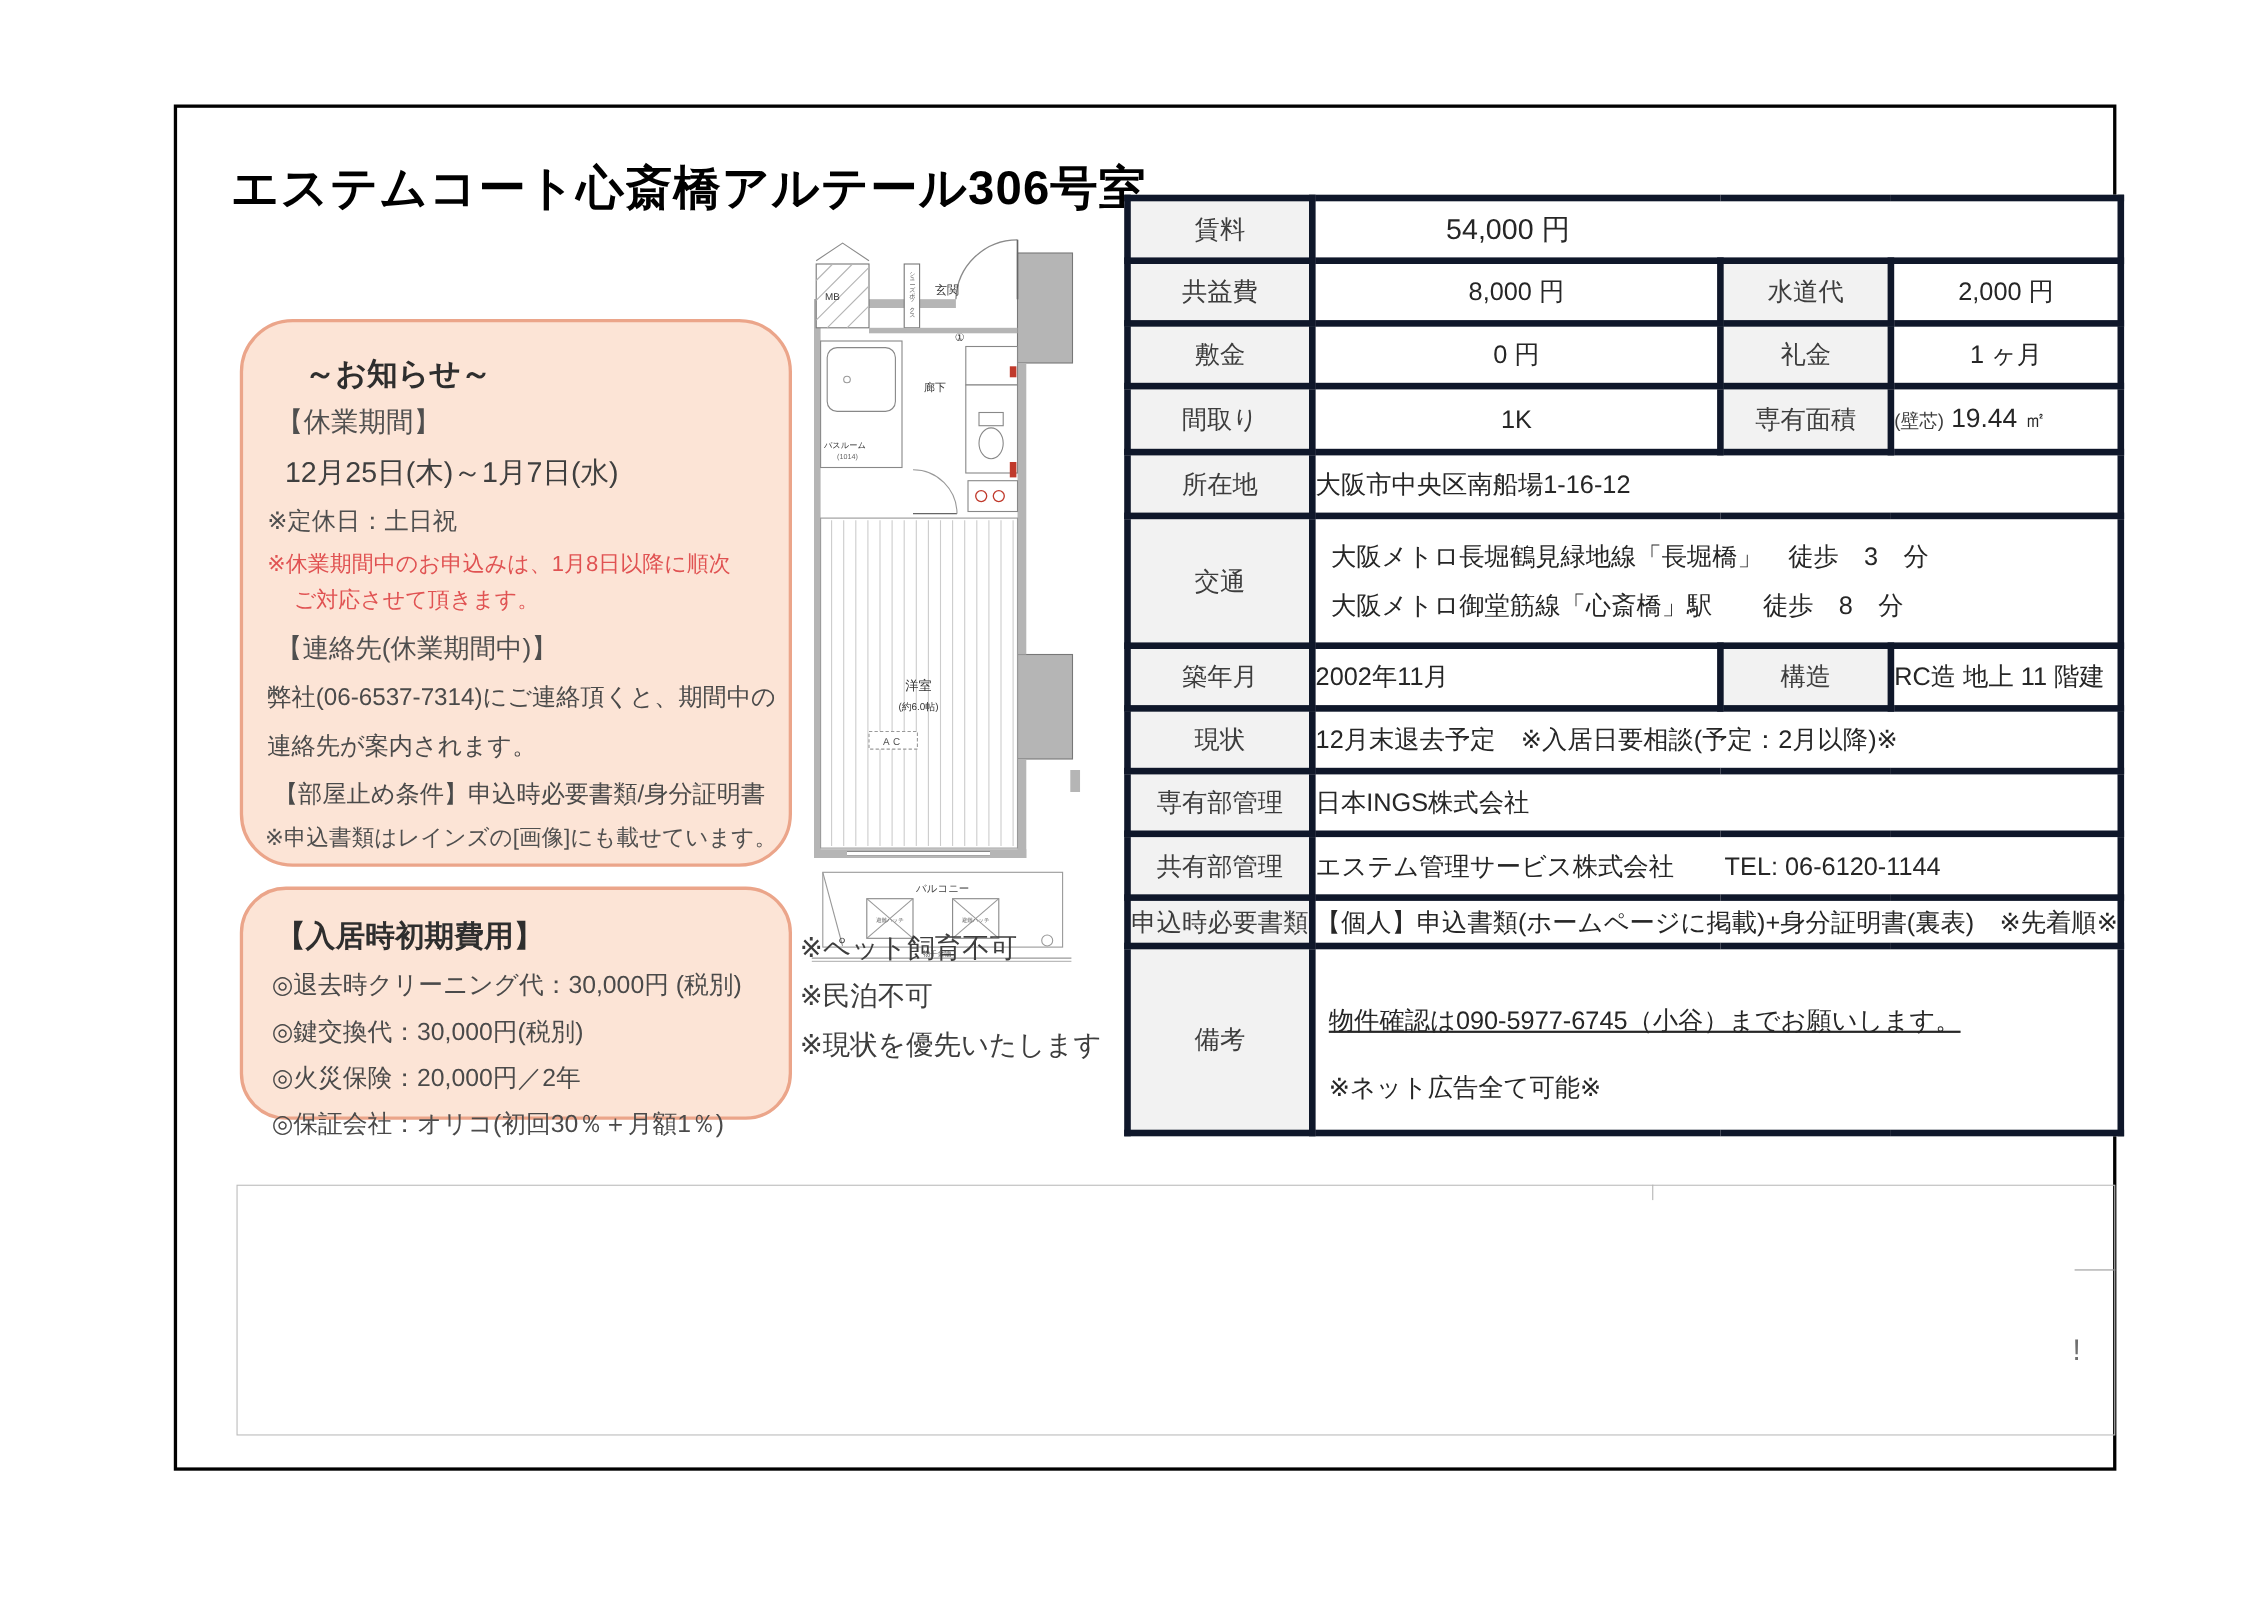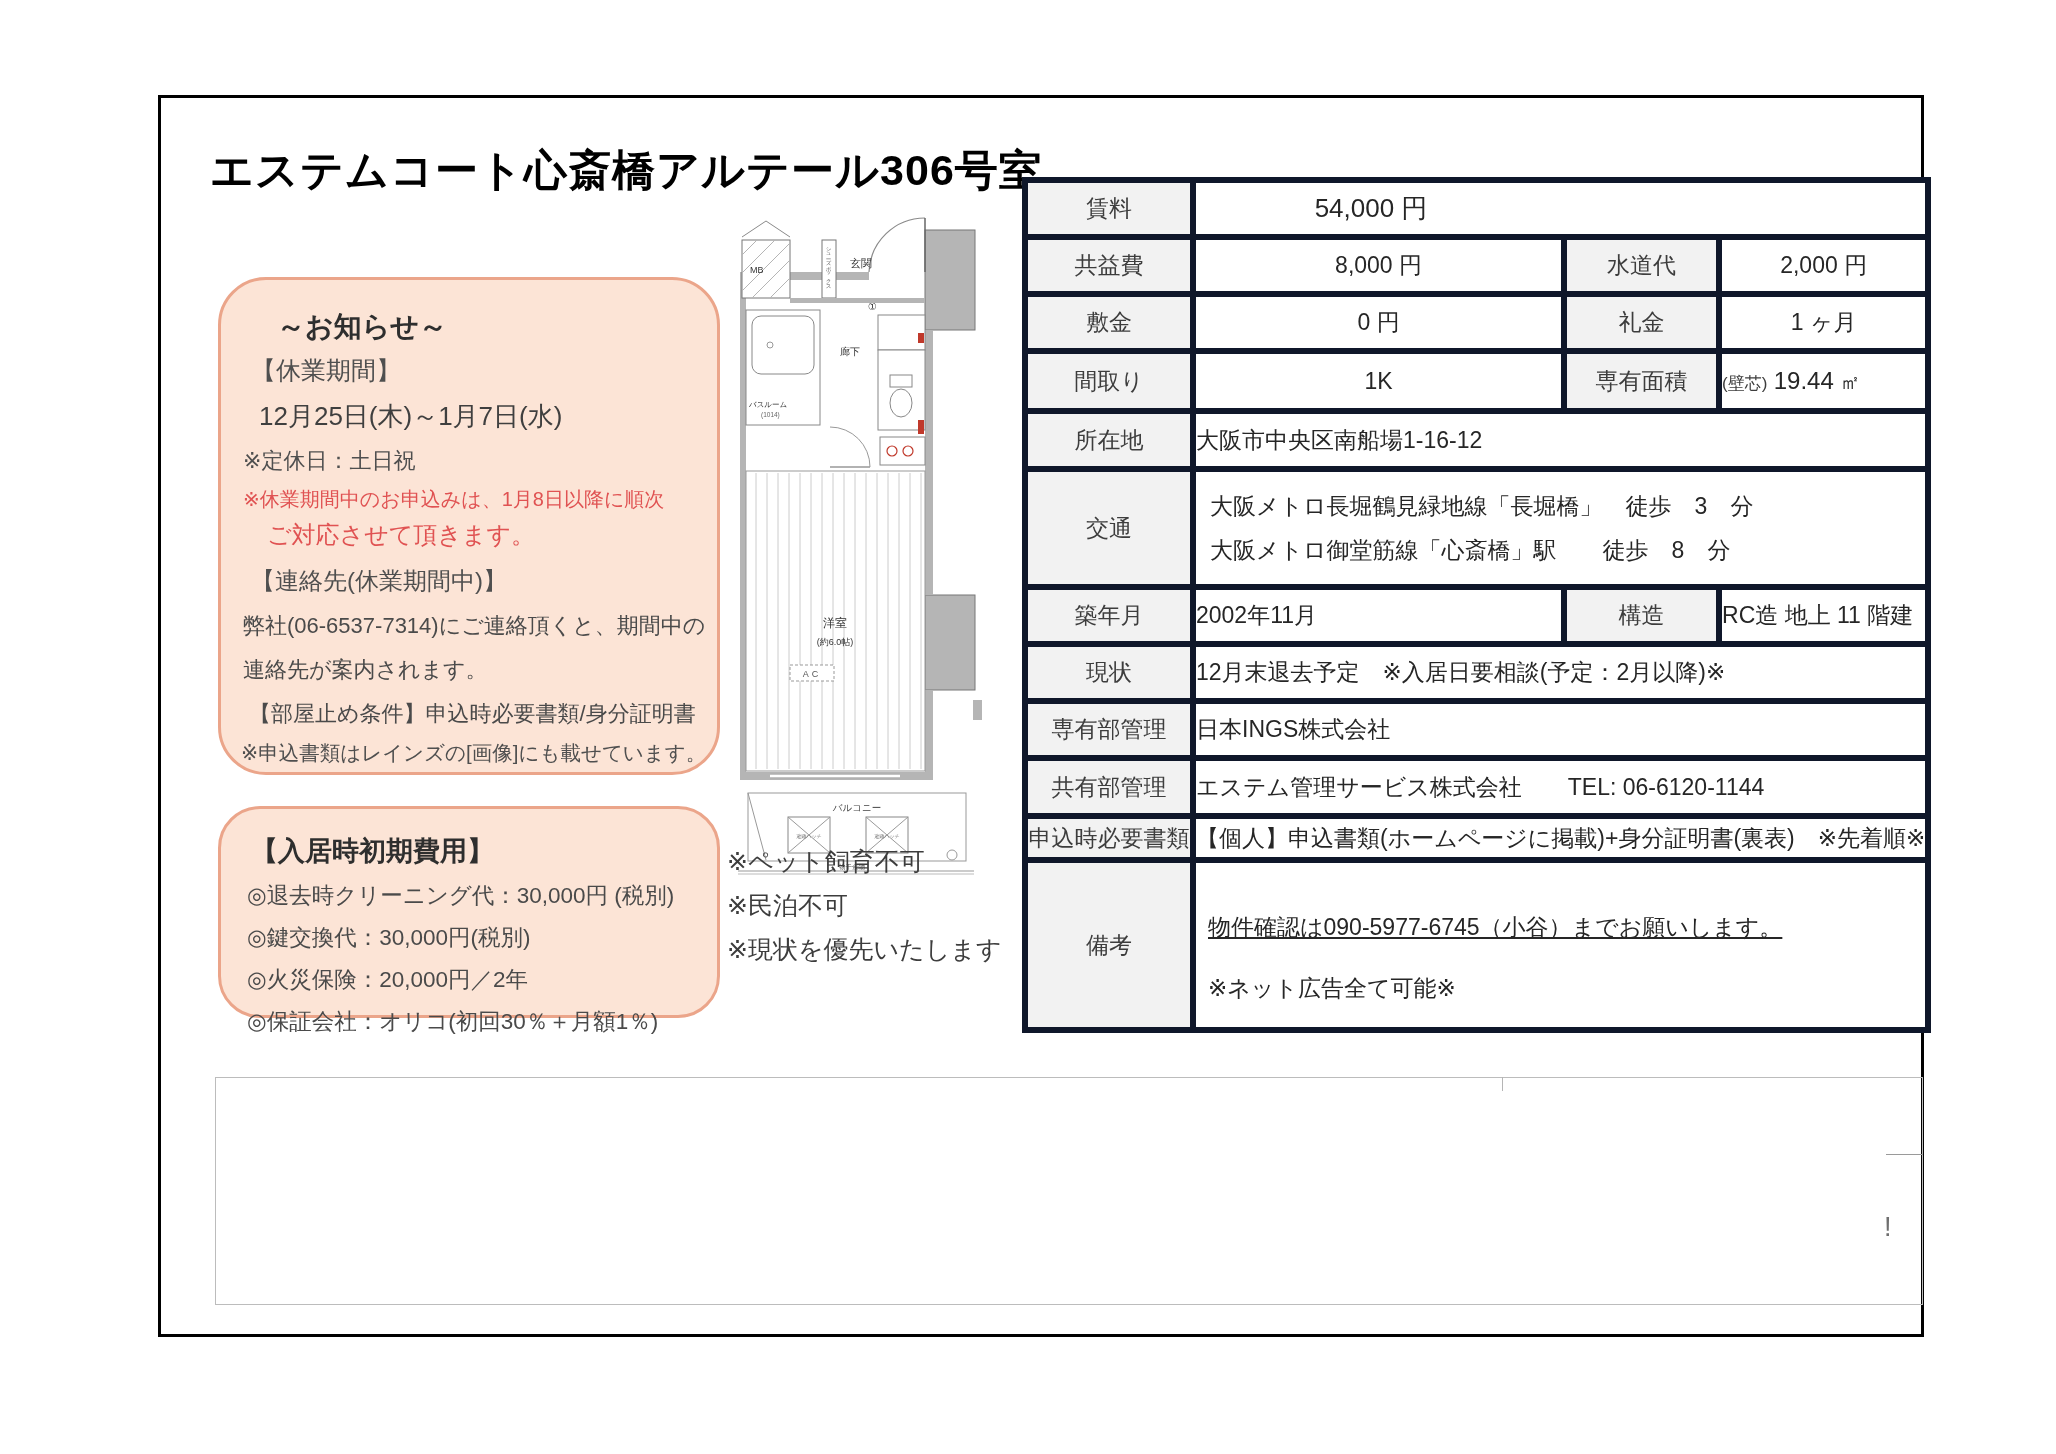--- a/index.html
+++ b/index.html
@@ -13,28 +13,28 @@
   }
   .doc-title {
     position:absolute; left:198px; top:130px; margin:12px;
     font-size:43px; font-weight:800; color:#000; letter-spacing:1px; white-space:nowrap;
   }
   
   .peach-box {
     position:absolute; background:#fce4d6; border:3px solid #eba58a;
     box-sizing:border-box; color:#4a4a4a;
   }
-  .notice-box { left:218px; top:277px; width:502px; height:498px; border-radius:48px; }
+  .notice-box { left:218px; top:290px; width:502px; height:498px; border-radius:48px; }
   .costs-box  { left:218px; top:806px; width:502px; height:212px; border-radius:42px; }
   .nb-title { margin:28px 0 8px 56px; font-size:28px; font-weight:bold; color:#2e2e2e; }
   .nb-heading { font-size:25px; margin:6px 0 0 30px; color:#4f4f4f; }
   .nb-period  { font-size:26px; margin:12px 0 0 38px; color:#3f3f3f; }
   .nb-small   { font-size:22px; margin:12px 0 0 22px; color:#4f4f4f; }
   .nb-red1    { font-size:20px; margin:10px 0 0 22px; color:#e05252; }
-  .nb-red2    { font-size:24px; margin:6px 16px 0 46px; color:#e05252; }
+  .nb-red2    { font-size:20px; margin:6px 16px 0 46px; color:#e05252; }
   .nb-heading2{ font-size:24px; margin:14px 0 0 30px; color:#4f4f4f; }
   .nb-body    { font-size:22px; margin:14px 0 0 22px; color:#4a4a4a; }
   .nb-cond    { font-size:22px; margin:14px 0 0 28px; color:#4a4a4a; }
   .nb-reins   { font-size:20.5px; margin:10px 0 0 20px; color:#4f4f4f; }
   .cb-title { margin:24px 0 6px 30px; font-size:27px; font-weight:bold; color:#2e2e2e; }
   .cb-item  { font-size:22.5px; margin:11px 0 0 26px; color:#4a4a4a; }
   
   .side-notes { position:absolute; left:727px; top:845px; color:#3d3d3d; }
   .side-note { font-size:25px; margin-bottom:11px; white-space:nowrap; }
   

